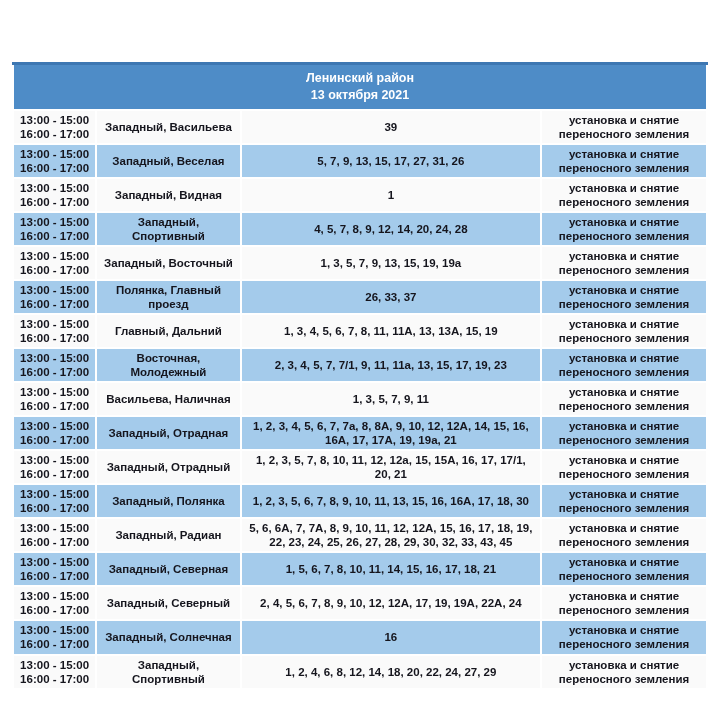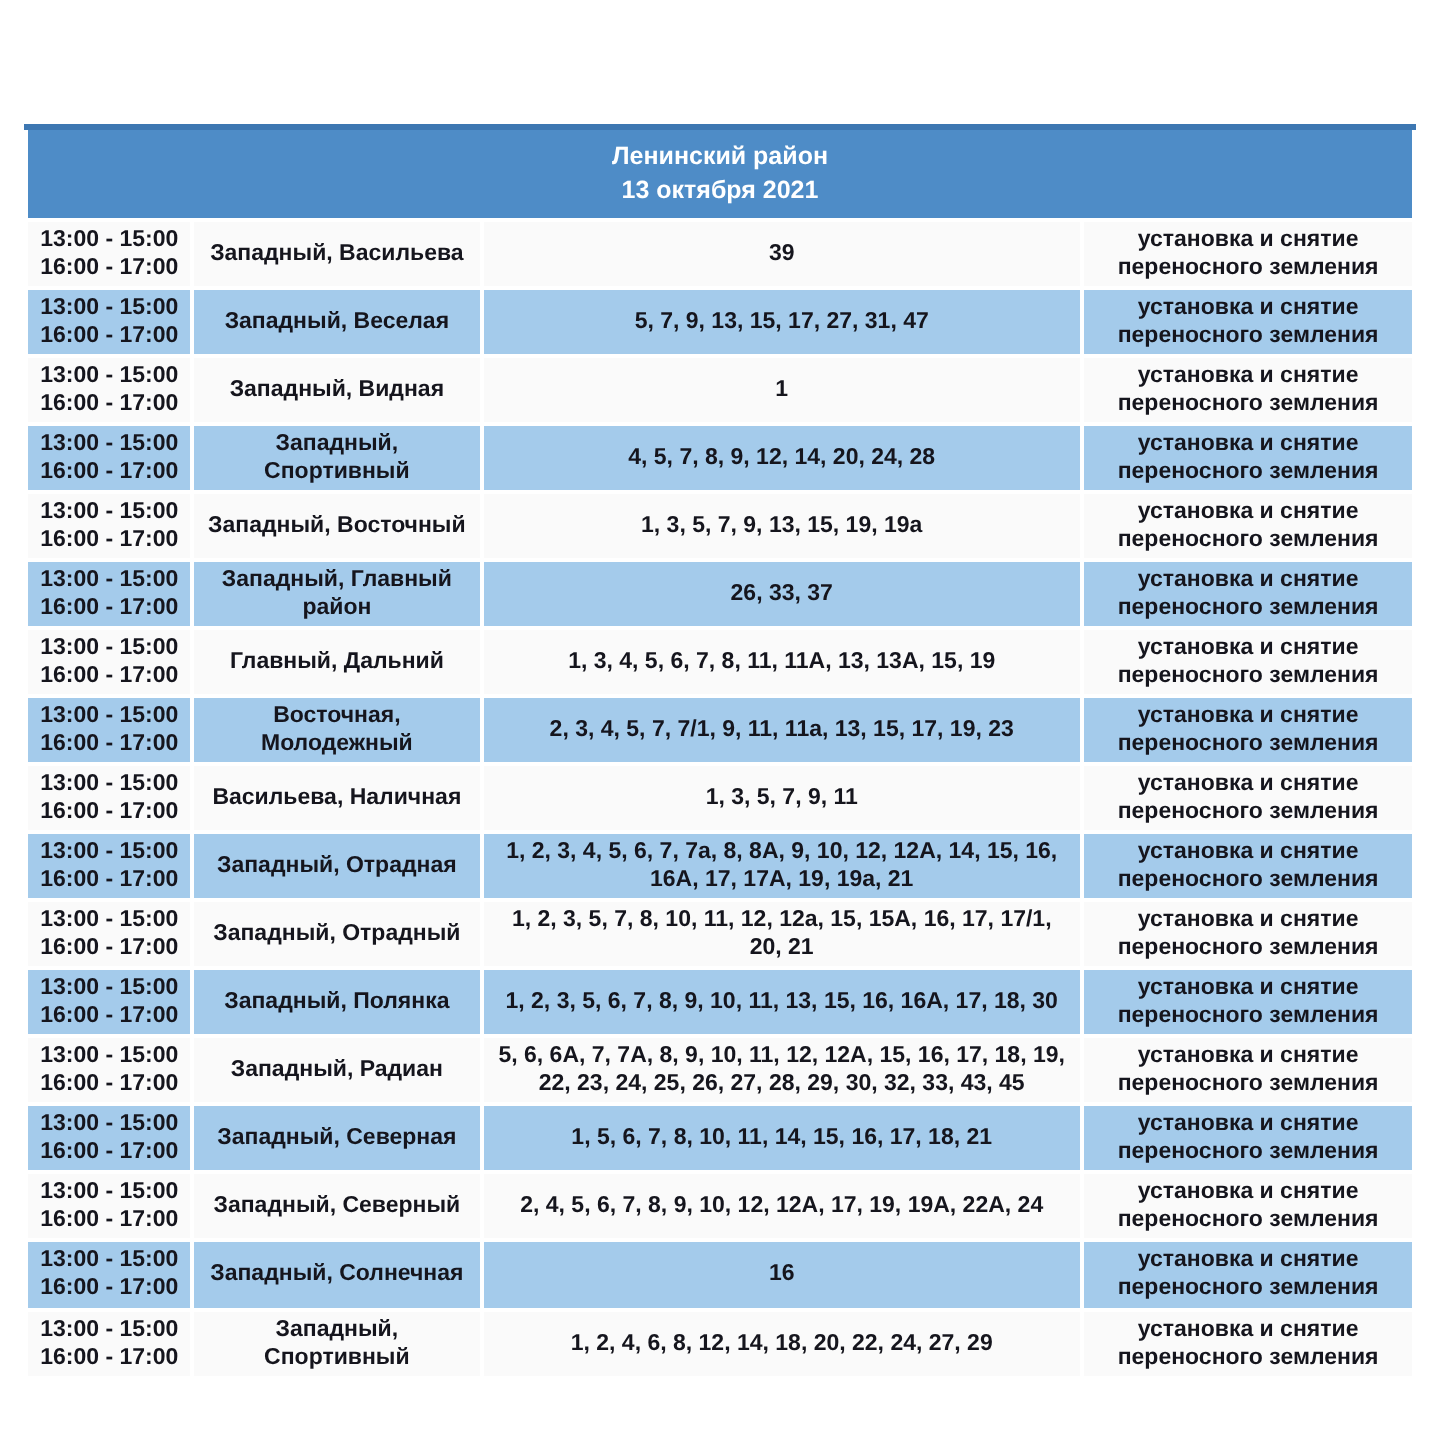--- a/index.html
+++ b/index.html
@@ -95,21 +95,21 @@
           <td class="time-cell">13:00 - 15:00
 16:00 - 17:00</td>
           <td>Западный, Васильева</td>
           <td>39</td>
           <td>установка и снятие переносного земления</td>
         </tr>
         <tr class="row-blue">
           <td class="time-cell">13:00 - 15:00
 16:00 - 17:00</td>
           <td>Западный, Веселая</td>
-          <td>5, 7, 9, 13, 15, 17, 27, 31, 47</td>
+          <td>5, 7, 9, 13, 15, 17, 27, 31, 26</td>
           <td>установка и снятие переносного земления</td>
         </tr>
         <tr class="row-white">
           <td class="time-cell">13:00 - 15:00
 16:00 - 17:00</td>
           <td>Западный, Видная</td>
           <td>1</td>
           <td>установка и снятие переносного земления</td>
         </tr>
         <tr class="row-blue">
@@ -122,21 +122,21 @@
         <tr class="row-white">
           <td class="time-cell">13:00 - 15:00
 16:00 - 17:00</td>
           <td>Западный, Восточный</td>
           <td>1, 3, 5, 7, 9, 13, 15, 19, 19а</td>
           <td>установка и снятие переносного земления</td>
         </tr>
         <tr class="row-blue">
           <td class="time-cell">13:00 - 15:00
 16:00 - 17:00</td>
-          <td>Западный, Главный район</td>
+          <td>Полянка, Главный проезд</td>
           <td>26, 33, 37</td>
           <td>установка и снятие переносного земления</td>
         </tr>
         <tr class="row-white">
           <td class="time-cell">13:00 - 15:00
 16:00 - 17:00</td>
           <td>Главный, Дальний</td>
           <td>1, 3, 4, 5, 6, 7, 8, 11, 11А, 13, 13А, 15, 19</td>
           <td>установка и снятие переносного земления</td>
         </tr>

